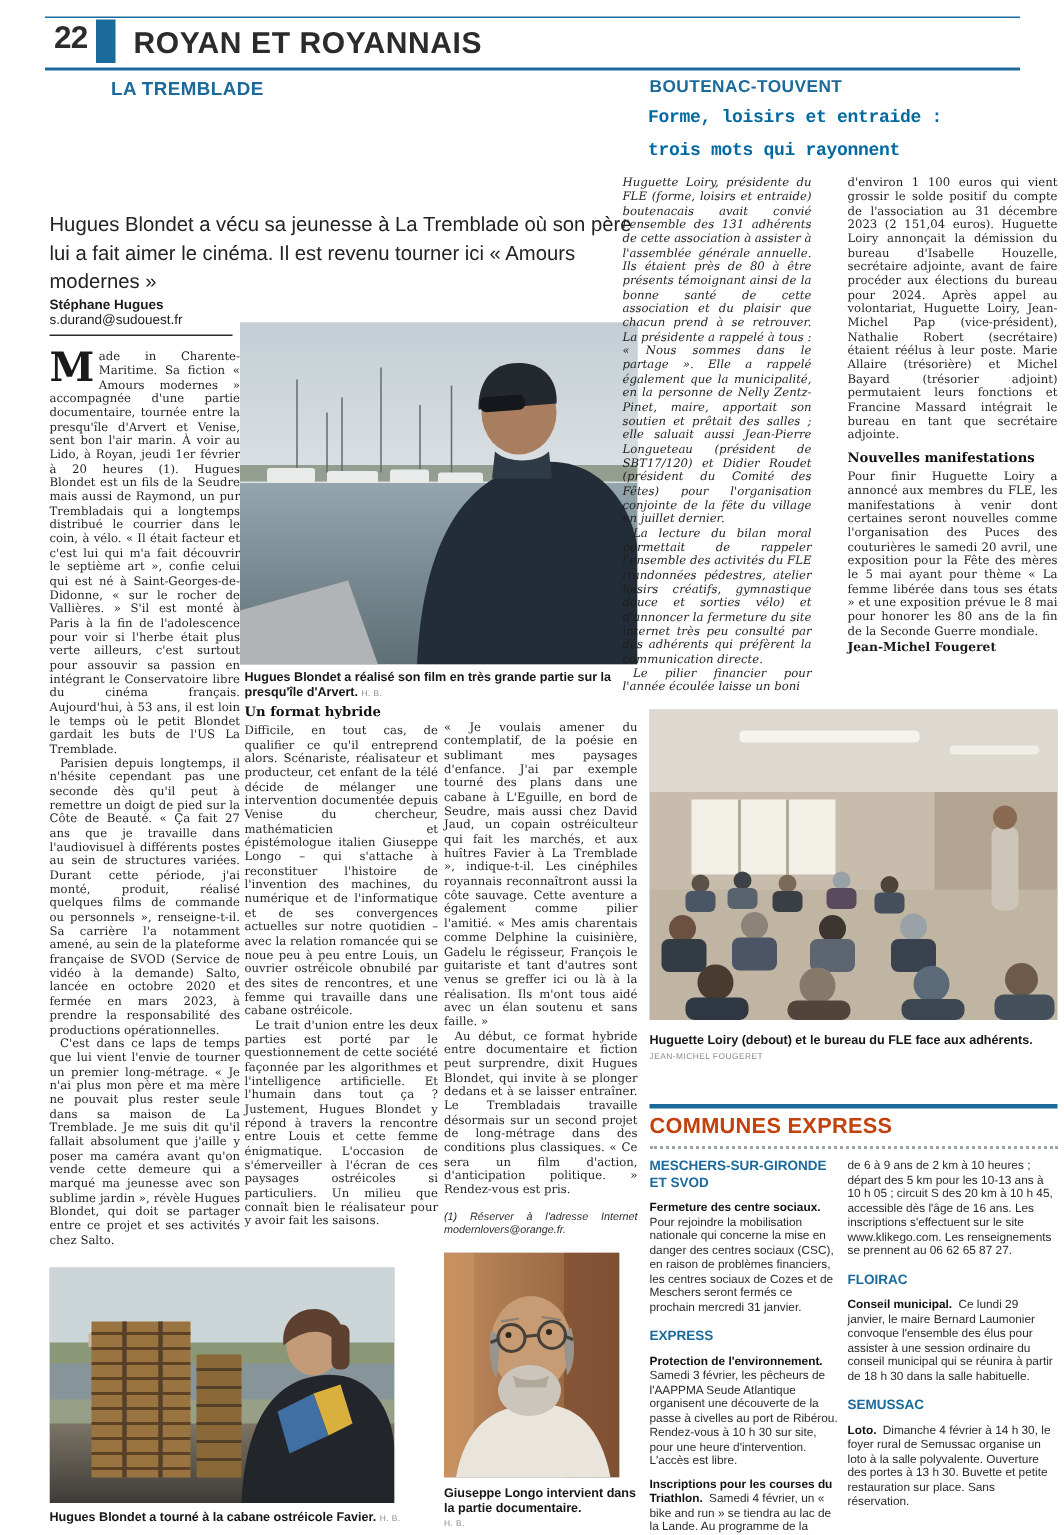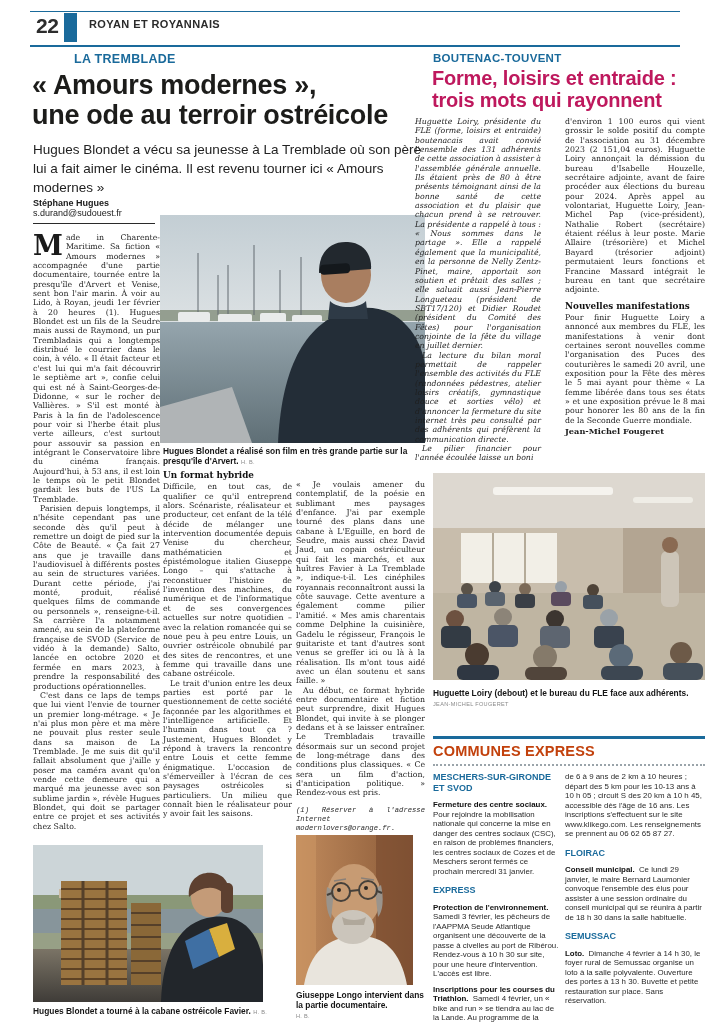--- a/index.html
+++ b/index.html
@@ -2,41 +2,41 @@
 <html lang="fr"><head>
 <meta charset="utf-8">
 <style>
   html,body{margin:0;padding:0;background:#ffffff;}
   .page{position:relative;width:709px;height:1023px;background:#fff;overflow:hidden;
         font-family:"Liberation Sans",sans-serif;color:#1e1e1e;}
   .abs{position:absolute;}
   
   .rule{background:#1a6a9b;}
   .pagenum{font-size:21px;font-weight:bold;color:#2d2d2d;letter-spacing:-0.5px;}
-  .section-title{font-size:11px;font-weight:bold;color:#2b2b2b;letter-spacing:0.4px;}
+  .section-title{font-size:20px;font-weight:bold;color:#2b2b2b;letter-spacing:0.4px;}
   
   .kicker{color:#1a6a9b;font-size:12.5px;font-weight:bold;letter-spacing:0.3px;}
   .headline1{font-size:27px;font-weight:bold;color:#1c1c1a;line-height:30px;letter-spacing:-0.3px;}
   .standfirst{font-size:13.5px;line-height:19px;color:#222;}
   .byline-name{font-size:9px;font-weight:bold;color:#1a1a1a;}
   .byline-mail{font-size:9px;color:#1a1a1a;}
   .byline-sep{height:1px;background:#2a2a2a;margin-top:5px;width:122px;}
   .body-serif{font-family:"DejaVu Serif",serif;font-size:7.8px;line-height:9.35px;
               text-align:justify;color:#1f1f1f;}
   .body-serif p{margin:0 0 0 0;}
   .body-serif p + p{text-indent:7px;}
   .dropcap{float:left;font-family:"DejaVu Serif",serif;font-weight:bold;font-size:27px;
            line-height:22px;padding:2px 3px 0 0;color:#1a1a1a;}
   .subhead{font-size:8.8px;font-weight:bold;color:#111;margin:0 0 2px 0;}
   .caption{font-size:8.4px;font-weight:bold;line-height:10.3px;color:#161616;background:#fff;}
   .credit{font-size:5.6px;font-weight:normal;color:#8a8a8a;letter-spacing:0.3px;}
-  .footnote{font-family:Liberation Mono, monospace;font-style:italic;font-size:7.2px;line-height:9px;
+  .footnote{font-family:Liberation Sans, sans-serif;font-style:italic;font-size:7.2px;line-height:9px;
             color:#2a2a2a;margin-top:8px;}
   
-  .headline2{font-size:20px;font-weight:bold;color:#be185d;line-height:22px;letter-spacing:-0.2px;}
+  .headline2{font-size:12px;font-weight:bold;color:#0369a1;line-height:22px;letter-spacing:-0.2px;font-family:Liberation Mono, monospace;}
   .sig{font-size:8.2px;font-weight:bold;color:#1a1a1a;margin-top:2px;}
   
   .ce-title{color:#c2410c;font-size:14.5px;font-weight:bold;letter-spacing:0.2px;}
   .ce-dotted{border-top:2px dotted #9aa4aa;}
   .ce-body{font-size:7.9px;line-height:9.5px;color:#2a2a2a;text-align:left;}
   .ce-commune{color:#1a6a9b;font-size:9px;font-weight:bold;line-height:10.5px;margin:9px 0 7px 0;}
   .ce-lead{font-weight:bold;color:#111;padding-right:2px;}
   .ce-entry{margin:0 0 6px 0;}
   .photo{overflow:hidden;background:#bbb;}
   svg{display:block;}
@@ -46,24 +46,20 @@
 
 <div class="page">
 
   <div class="abs rule" style="left:30px;top:11px;width:650px;height:1px;"></div>
   <div class="abs pagenum" style="left:36px;top:14px;">22</div>
   <div class="abs rule" style="left:64px;top:13px;width:13px;height:29px;"></div>
   <div class="abs section-title" style="left:89px;top:18px;">ROYAN ET ROYANNAIS</div>
   <div class="abs rule" style="left:30px;top:45px;width:650px;height:2px;"></div>
 
   <div class="abs kicker" style="left:33px;top:52px;padding-left:41px;">LA TREMBLADE</div>
-  <div class="abs headline1" style="left:32px;top:70px;width:395px;">
-    <div>« Amours modernes »,</div>
-    <div>une ode au terroir ostréicole</div>
-  </div>
   <div class="abs standfirst" style="left:33px;top:140px;width:392px;">Hugues Blondet a vécu sa jeunesse à La Tremblade où son père lui a fait aimer le cinéma. Il est revenu tourner ici « Amours modernes »</div>
 
   <div class="abs" style="left:33px;top:198px;width:127px;">
     <div class="byline-name">Stéphane Hugues</div>
     <div class="byline-mail">s.durand@sudouest.fr</div>
     <div class="byline-sep"></div>
     <div class="body-serif" style="margin-top:9px;">
       <p><span class="dropcap">M</span><span>ade in Charente-Maritime. Sa fiction « Amours modernes » accompagnée d'une partie documentaire, tournée entre la presqu'île d'Arvert et Venise, sent bon l'air marin. À voir au Lido, à Royan, jeudi 1er février à 20 heures (1). Hugues Blondet est un fils de la Seudre mais aussi de Raymond, un pur Trembladais qui a longtemps distribué le courrier dans le coin, à vélo. « Il était facteur et c'est lui qui m'a fait découvrir le septième art », confie celui qui est né à Saint-Georges-de-Didonne, « sur le rocher de Vallières. » S'il est monté à Paris à la fin de l'adolescence pour voir si l'herbe était plus verte ailleurs, c'est surtout pour assouvir sa passion en intégrant le Conservatoire libre du cinéma français. Aujourd'hui, à 53 ans, il est loin le temps où le petit Blondet gardait les buts de l'US La Tremblade.</span></p>
       <p>Parisien depuis longtemps, il n'hésite cependant pas une seconde dès qu'il peut à remettre un doigt de pied sur la Côte de Beauté. « Ça fait 27 ans que je travaille dans l'audiovisuel à différents postes au sein de structures variées. Durant cette période, j'ai monté, produit, réalisé quelques films de commande ou personnels », renseigne-t-il. Sa carrière l'a notamment amené, au sein de la plateforme française de SVOD (Service de vidéo à la demande) Salto, lancée en octobre 2020 et fermée en mars 2023, à prendre la responsabilité des productions opérationnelles.</p>
       <p>C'est dans ce laps de temps que lui vient l'envie de tourner un premier long-métrage. « Je n'ai plus mon père et ma mère ne pouvait plus rester seule dans sa maison de La Tremblade. Je me suis dit qu'il fallait absolument que j'aille y poser ma caméra avant qu'on vende cette demeure qui a marqué ma jeunesse avec son sublime jardin », révèle Hugues Blondet, qui doit se partager entre ce projet et ses activités chez Salto.</p>

